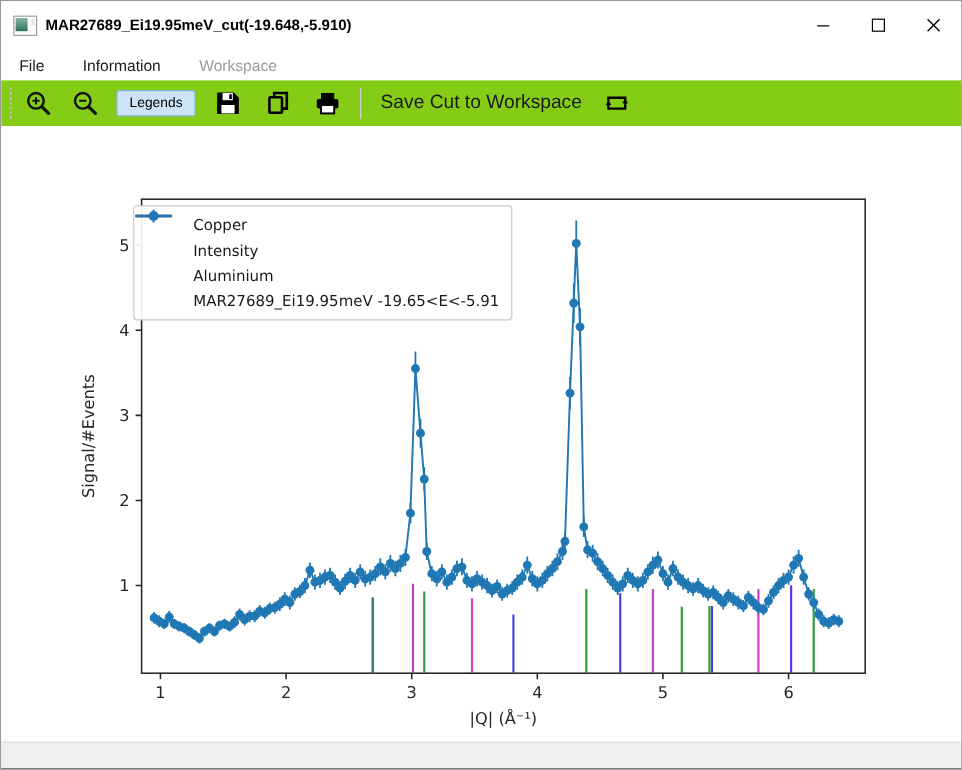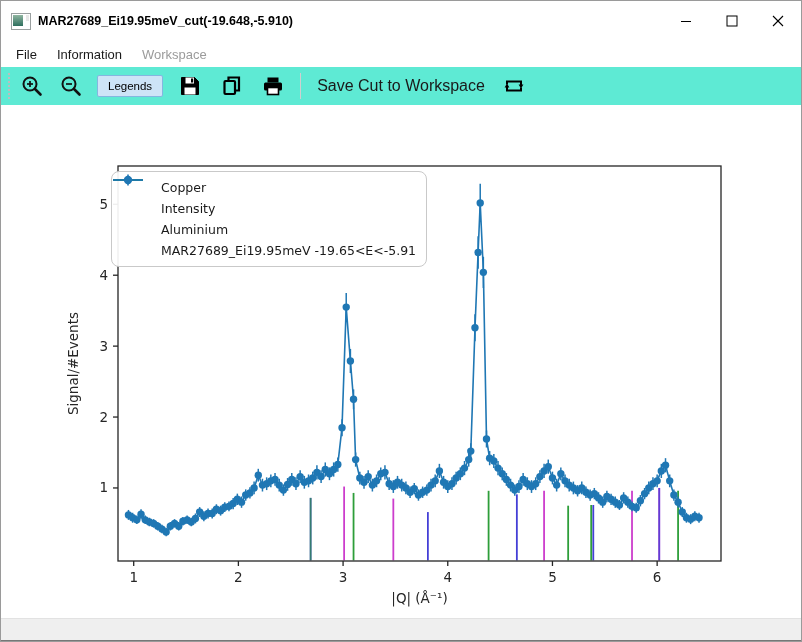--- a/index.html
+++ b/index.html
@@ -7,34 +7,34 @@
   
   .titlebar{position:absolute;left:0;top:0;width:100%;height:40px;background:#fff;display:flex;align-items:center;font-weight:bold;}
   .app-icon{position:relative;width:18px;height:15px;margin-left:10px;border:1px solid #9aa0a0;background:#fff;flex:none;}
   .app-icon .plotarea{position:absolute;left:1px;top:1px;width:10px;height:11px;background:linear-gradient(#8fb5a0,#2e6f5e);}
   .app-icon .strip{position:absolute;right:1px;top:1px;width:3px;height:6px;background:#e8e8e8;}
   .title{margin-left:7px;font-size:12.5px;color:#000;}
   .win-controls{position:absolute;right:0;top:0;height:40px;display:flex;}
   .winbtn{width:46px;height:40px;border:none;background:transparent;display:flex;align-items:center;justify-content:center;padding:0;}
   
   .menubar{position:absolute;left:0;top:40px;width:100%;height:26px;background:#fff;display:flex;align-items:center;font-size:13px;color:#1a1a1a;}
-  .menu-item{padding:3px 6px;margin-left:8px;cursor:default;}
+  .menu-item{padding:3px 6px;margin-left:20px;cursor:default;}
   .menu-item:first-child{margin-left:9px;}
   .menu-item.disabled{color:#9b9b9b;}
   
-  .toolbar{position:absolute;left:0;top:66px;width:100%;height:38px;background:#5eead4;border-bottom:1px solid #dedede;display:flex;align-items:center;}
+  .toolbar{position:absolute;left:0;top:66px;width:100%;height:38px;background:#84cc16;border-bottom:1px solid #dedede;display:flex;align-items:center;}
   .tb-handle{width:0;height:26px;border-left:2px dotted #bdbdbd;margin-left:7px;}
   .tb-btn{border:none;background:transparent;padding:2px;display:flex;align-items:center;justify-content:center;}
   .legends-btn{margin-left:12px;font-size:11.5px;color:#000;background:#cde4f7;border:1px solid #84b6e0;border-radius:2px;padding:4px 10px;}
   .tb-sep{width:0;height:26px;border-left:1px solid #cfcfcf;margin-left:13px;}
   .savecut-btn{border:none;background:transparent;font-size:16px;color:#1a1a1a;margin-left:12px;padding:5px 4px;}
   
   .figure{position:absolute;left:0;top:104px;width:802px;height:513px;background:#fff;}
   .figure svg{position:absolute;left:0;top:0;}
-  .legend-box{position:absolute;left:110px;top:66px;background:rgba(255,255,255,.92);border:1px solid #c9c9c9;border-radius:8px;padding:5px 10px 5px 8px;font-family:"DejaVu Sans",sans-serif;font-size:12.5px;color:#1a1a1a;}
+  .legend-box{position:absolute;left:110px;top:66px;background:rgba(255,255,255,.92);border:1px solid #c9c9c9;border-radius:3px;padding:5px 10px 5px 8px;font-family:"DejaVu Sans",sans-serif;font-size:12.5px;color:#1a1a1a;}
   .legend-row{display:flex;align-items:center;height:21px;white-space:nowrap;}
   .legend-swatch{width:32px;flex:none;margin-right:9px;display:flex;align-items:center;justify-content:center;}
   
   .statusbar{position:absolute;left:0;top:617px;width:100%;height:21px;background:#efefef;border-top:1px solid #e2e2e2;border-bottom:2px solid #777;}
 </style>
 </head>
 <body>
 
 <div class="window">
 

